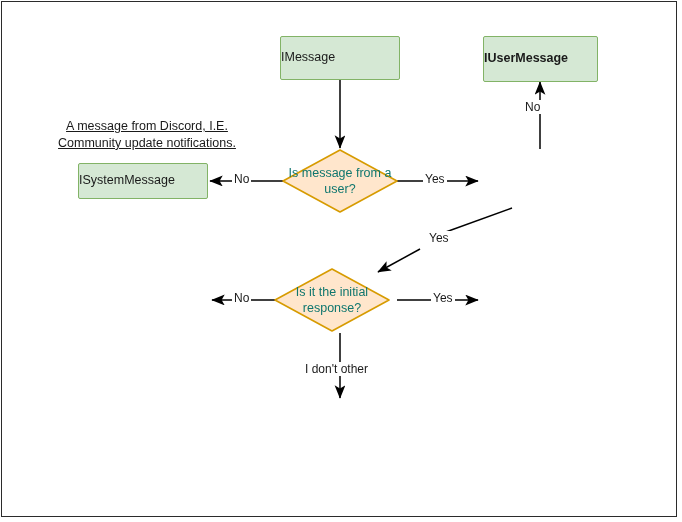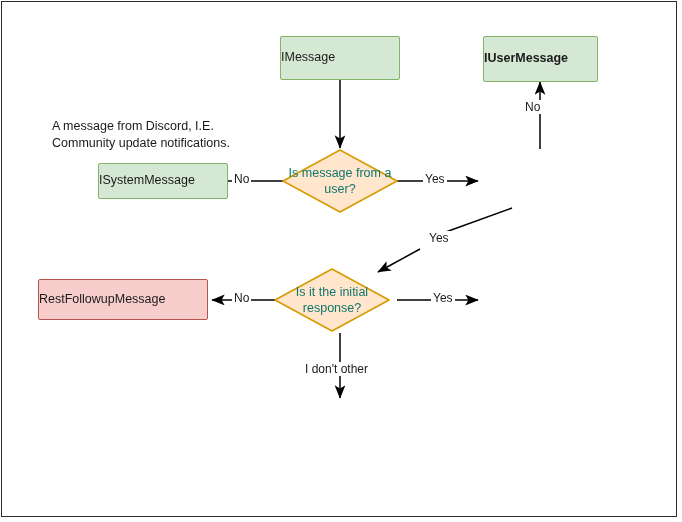--- a/index.html
+++ b/index.html
@@ -84,23 +84,25 @@
     background: #ffffff;
     padding: 0 2px;
     white-space: nowrap;
     z-index: 4;
     line-height: 1.2;
   }
   .caption {
     position: absolute;
     font-size: 12.5px;
     color: #1a1a1a;
+    text-align: center;
     line-height: 1.35;
     white-space: pre-line;
     z-index: 2;
+    text-decoration: underline;
   }
 </style>
 </head>
 <body>
 
 <div id="canvas">
 
   <div id="frame"></div>
 
   <svg id="edges" viewBox="0 0 682 522" xmlns="http://www.w3.org/2000/svg">
@@ -137,27 +139,24 @@
   </svg>
 
   <div class="node green" style="left:280px; top:36px; width:120px; height:44px;">
     <span>IMessage</span>
   </div>
 
   <div class="node green" style="left:483px; top:36px; width:115px; height:46px;font-weight:bold;">
     <span>IUserMessage</span>
   </div>
 
-  <div class="node green" style="left:78px; top:163px; width:130px; height:36px;margin-left:20px;">
+  <div class="node green" style="left:78px; top:163px; width:130px; height:36px;">
     <span>ISystemMessage</span>
   </div>
 
-  <div class="node pink" style="left:38px; top:279px; width:170px; height:41px;">
-    <span>RestFollowupMessage</span>
-  </div>
 
 
 
   <div class="diamond-wrap" style="left:280px; top:147px; width:120px; height:68px;">
     <svg width="120" height="68" viewBox="0 0 120 68" xmlns="http://www.w3.org/2000/svg">
       <path d="M60 3 L117 34 L60 65 L3 34 Z" fill="#ffe6cc" stroke="#d79b00" stroke-width="1.6" stroke-linejoin="round"></path>
     </svg>
     <div class="diamond-label">Is message from a user?</div>
   </div>
 

